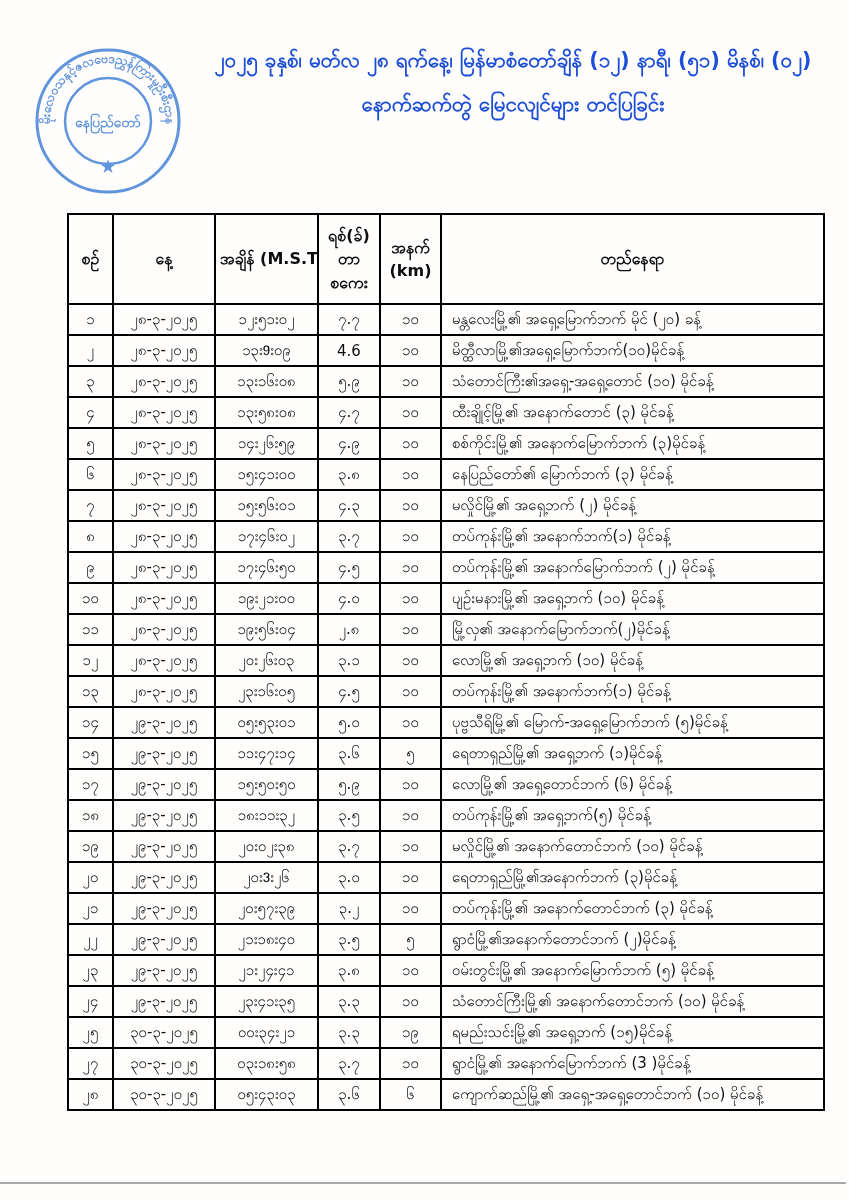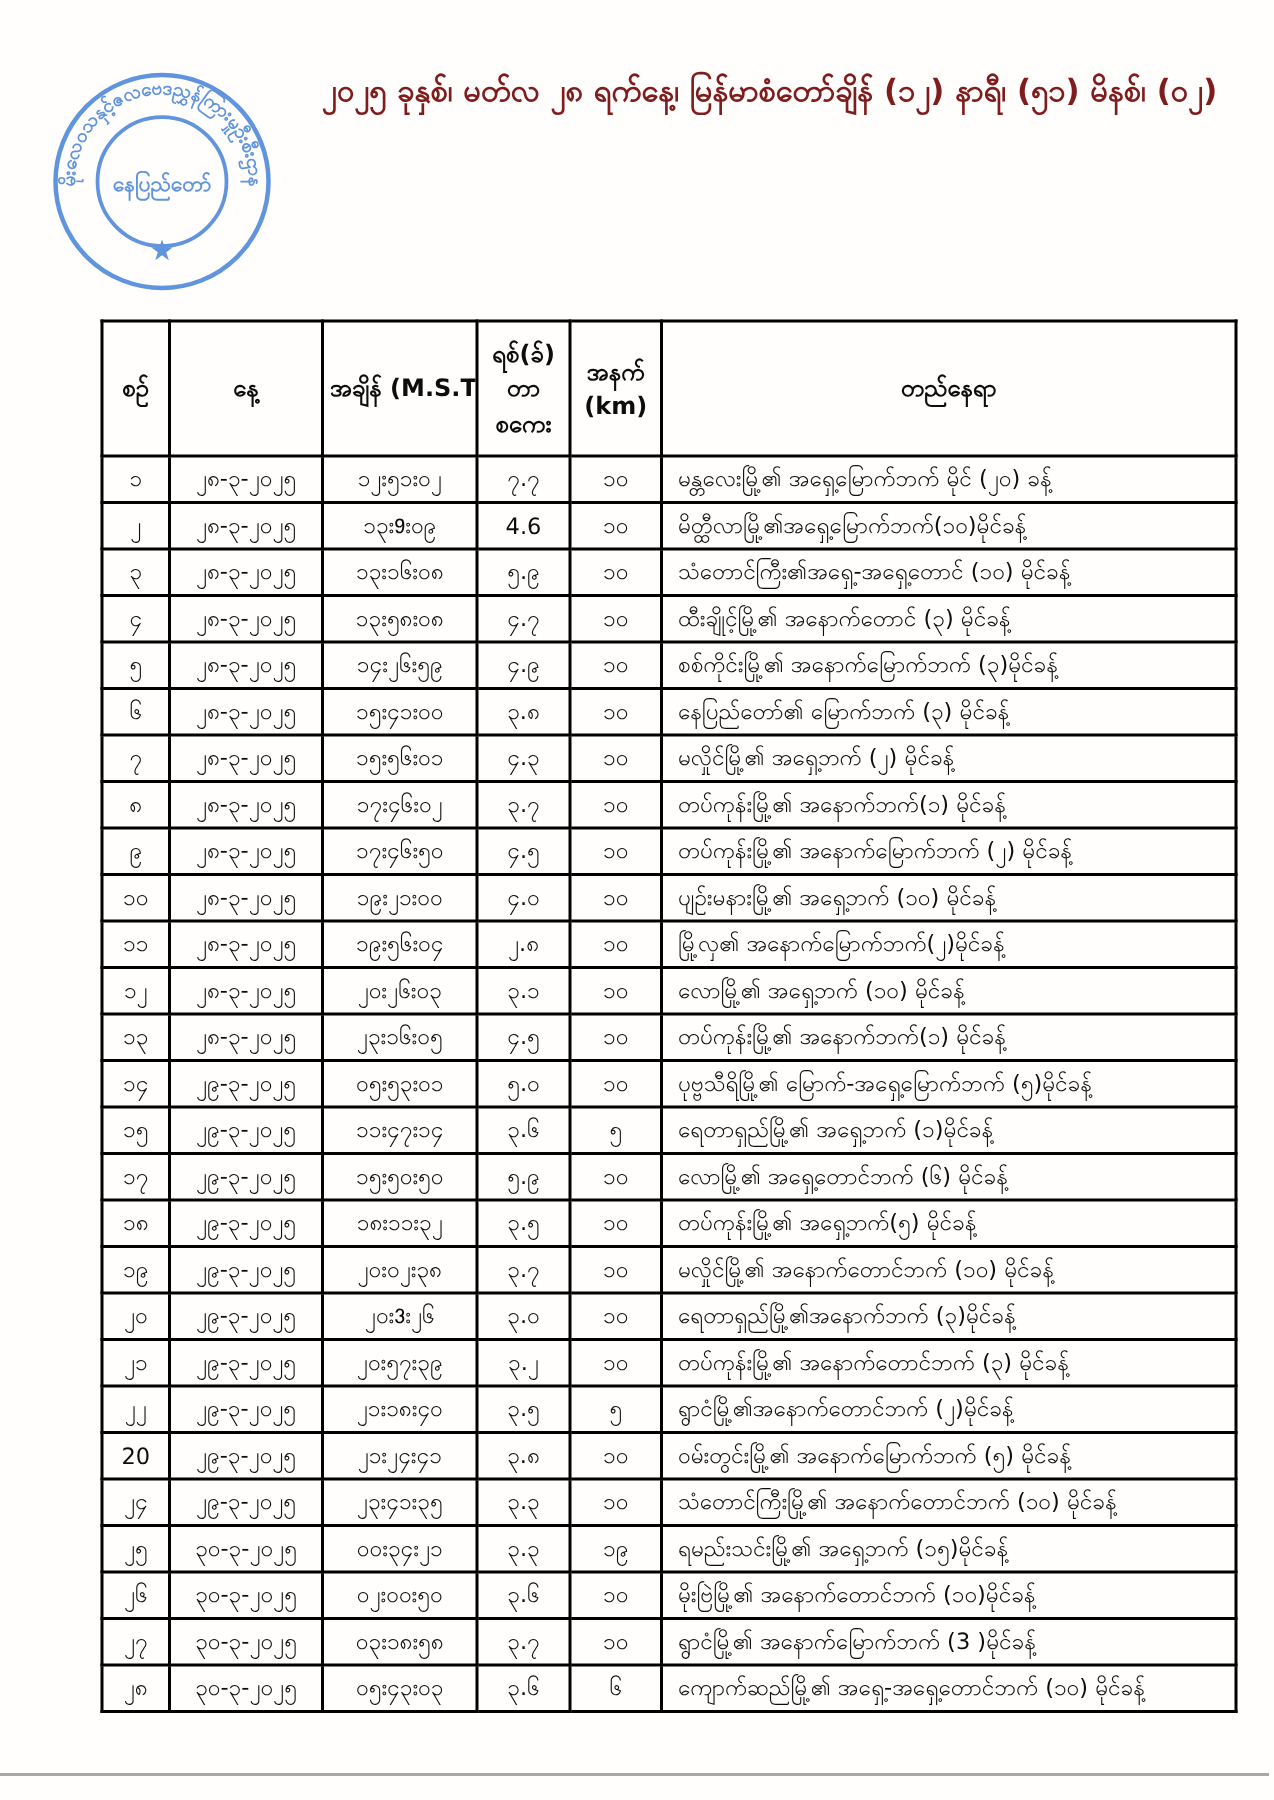--- a/index.html
+++ b/index.html
@@ -20,21 +20,21 @@
     width: 152px; height: 150px;
     opacity: 0.88;
   }
   .title-block {
     position: absolute; left: 192px; top: 38px;
     width: 642px;
     text-align: center;
     font-weight: 700;
     font-size: 20.5px;
     line-height: 44px;
-    color: #7f1d1d;
+    color: #1d4ed8;
   }
   
   table.quake {
     position: absolute; left: 67px; top: 213px;
     width: 756px;
     border-collapse: collapse;
     table-layout: fixed;
     font-size: 15px;
     color: #0d0d0d;
   }
@@ -82,20 +82,21 @@
       <text font-size="12.5" font-weight="700" fill="currentColor">
         <textPath href="#ringPath" startOffset="50%" text-anchor="middle">မိုးလေဝသနှင့်ဇလဗေဒညွှန်ကြားမှုဦးစီးဌာန</textPath>
       </text>
       <text x="75" y="81" font-size="14" font-weight="700" fill="currentColor" text-anchor="middle">နေပြည်တော်</text>
       <text x="75" y="127" font-size="19" fill="currentColor" text-anchor="middle">★</text>
     </svg>
   </div>
 
   <div class="title-block">
     <div>၂၀၂၅ ခုနှစ်၊ မတ်လ ၂၈ ရက်နေ့၊ မြန်မာစံတော်ချိန် (၁၂) နာရီ၊ (၅၁) မိနစ်၊ (၀၂)</div>
+    <div>နောက်ဆက်တွဲ မြေငလျင်များ တင်ပြခြင်း</div>
   </div>
 
   <table class="quake">
     <colgroup>
       <col style="width:45px">
       <col style="width:102px">
       <col style="width:103px">
       <col style="width:62px">
       <col style="width:61px">
       <col style="width:383px">
@@ -302,21 +303,21 @@
     <tr>
       <td>၂၂</td>
       <td>၂၉-၃-၂၀၂၅</td>
       <td>၂၁း၁၈း၄၀</td>
       <td>၃.၅</td>
       <td>၅</td>
       <td class="loc">ရွာငံမြို့၏အနောက်တောင်ဘက် (၂)မိုင်ခန့်</td>
     </tr>
 
     <tr>
-      <td>20</td>
+      <td>၂၃</td>
       <td>၂၉-၃-၂၀၂၅</td>
       <td>၂၁း၂၄း၄၁</td>
       <td>၃.၈</td>
       <td>၁၀</td>
       <td class="loc">ဝမ်းတွင်းမြို့၏ အနောက်မြောက်ဘက် (၅) မိုင်ခန့်</td>
     </tr>
 
     <tr>
       <td>၂၄</td>
       <td>၂၉-၃-၂၀၂၅</td>
@@ -328,28 +329,20 @@
 
     <tr>
       <td>၂၅</td>
       <td>၃၀-၃-၂၀၂၅</td>
       <td>၀၀း၃၄း၂၁</td>
       <td>၃.၃</td>
       <td>၁၉</td>
       <td class="loc">ရမည်းသင်းမြို့၏ အရှေ့ဘက် (၁၅)မိုင်ခန့်</td>
     </tr>
 
-    <tr>
-      <td>၂၆</td>
-      <td>၃၀-၃-၂၀၂၅</td>
-      <td>၀၂း၀၀း၅၀</td>
-      <td>၃.၆</td>
-      <td>၁၀</td>
-      <td class="loc">မိုးဗြဲမြို့၏ အနောက်တောင်ဘက် (၁၀)မိုင်ခန့်</td>
-    </tr>
 
     <tr>
       <td>၂၇</td>
       <td>၃၀-၃-၂၀၂၅</td>
       <td>၀၃း၁၈း၅၈</td>
       <td>၃.၇</td>
       <td>၁၀</td>
       <td class="loc">ရွာငံမြို့၏ အနောက်မြောက်ဘက် (3 )မိုင်ခန့်</td>
     </tr>
 

